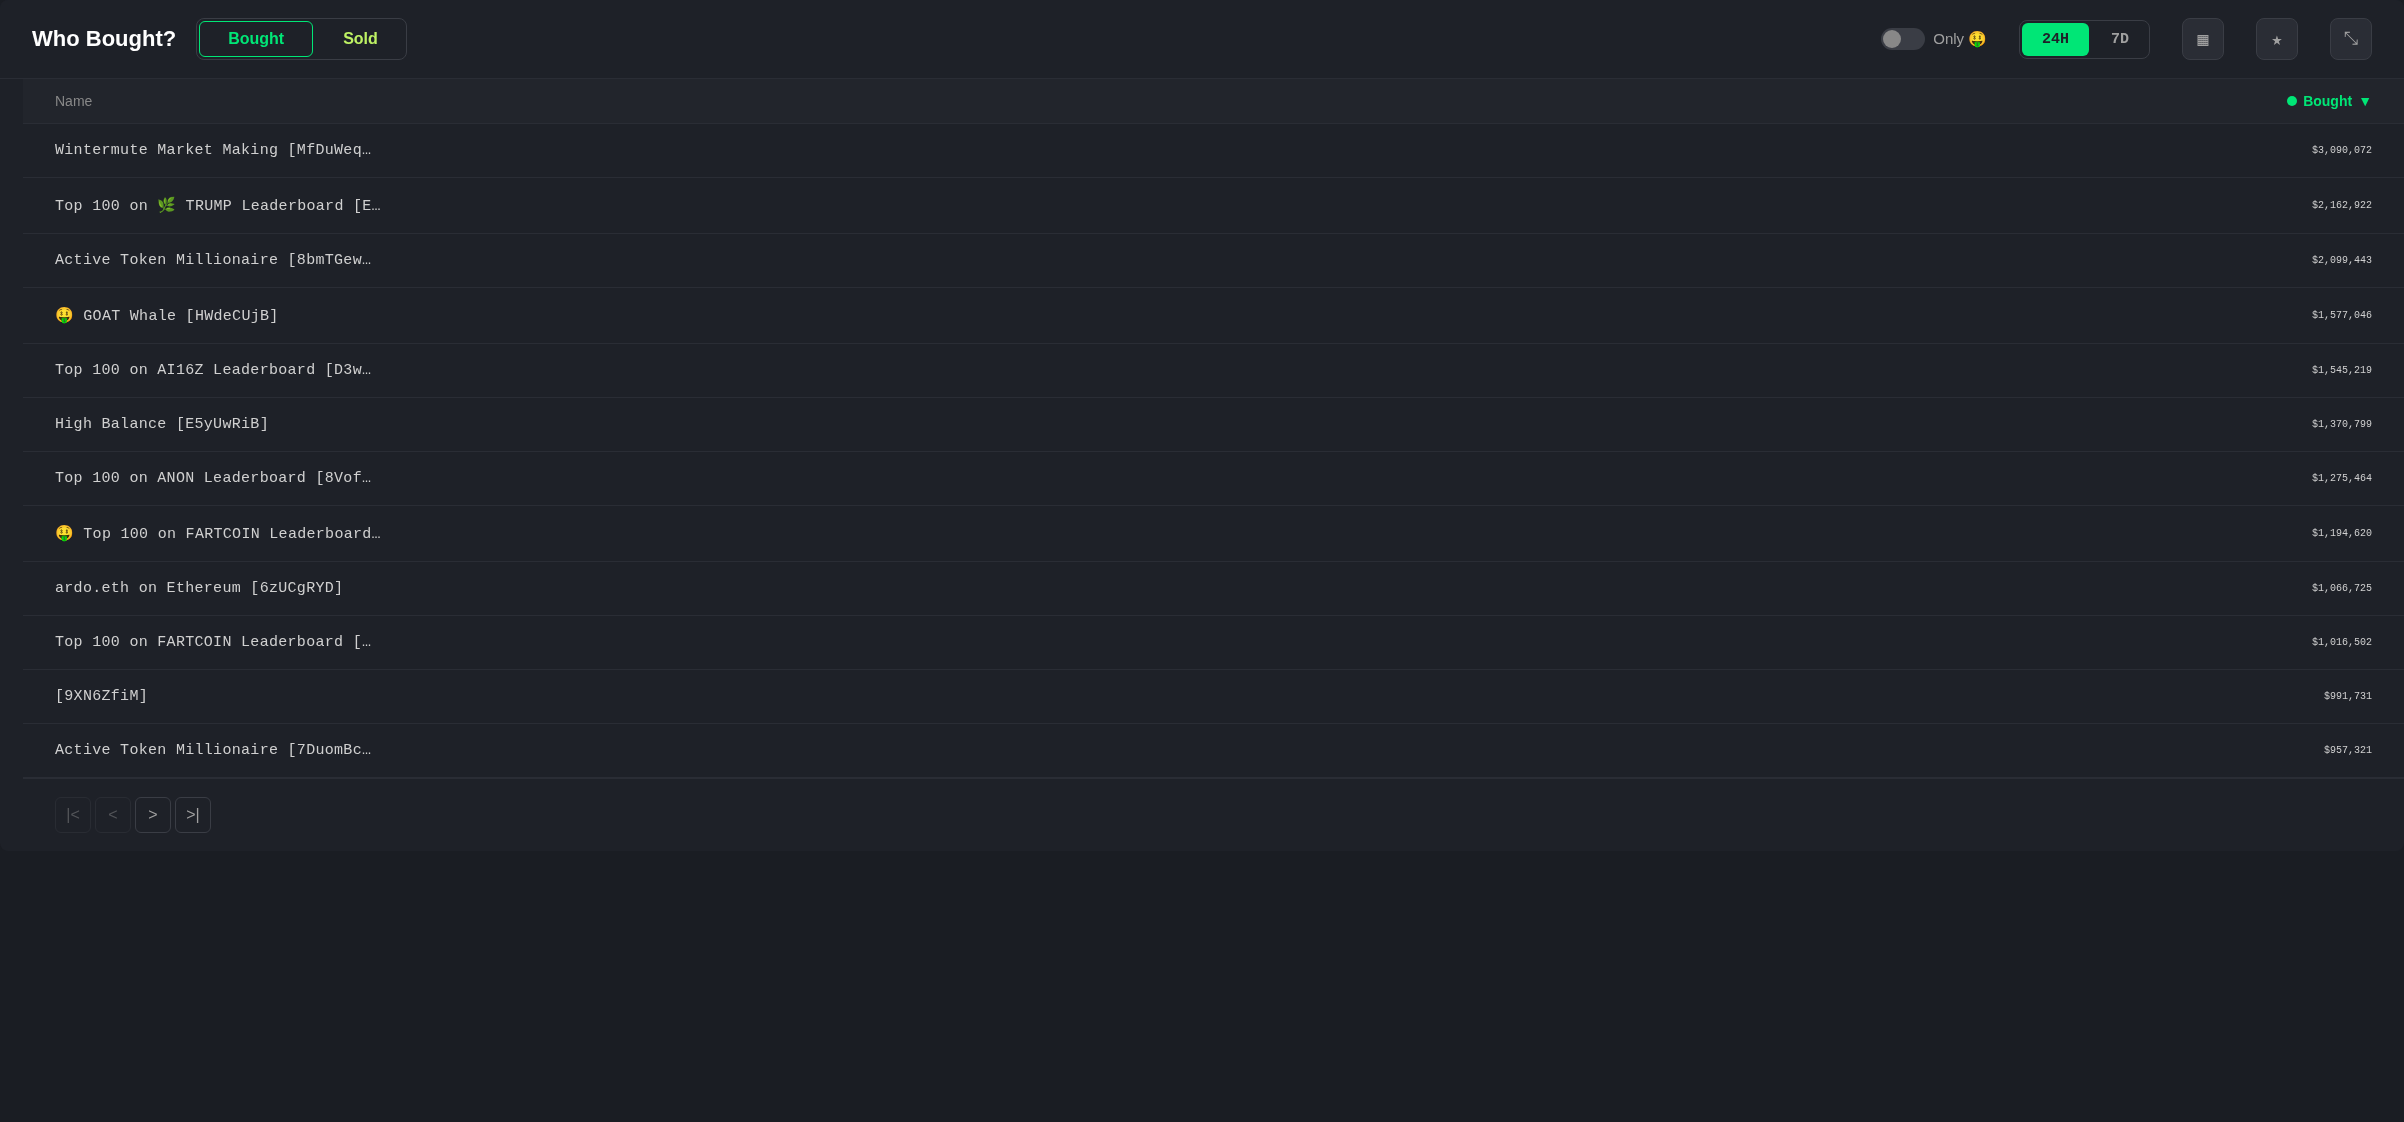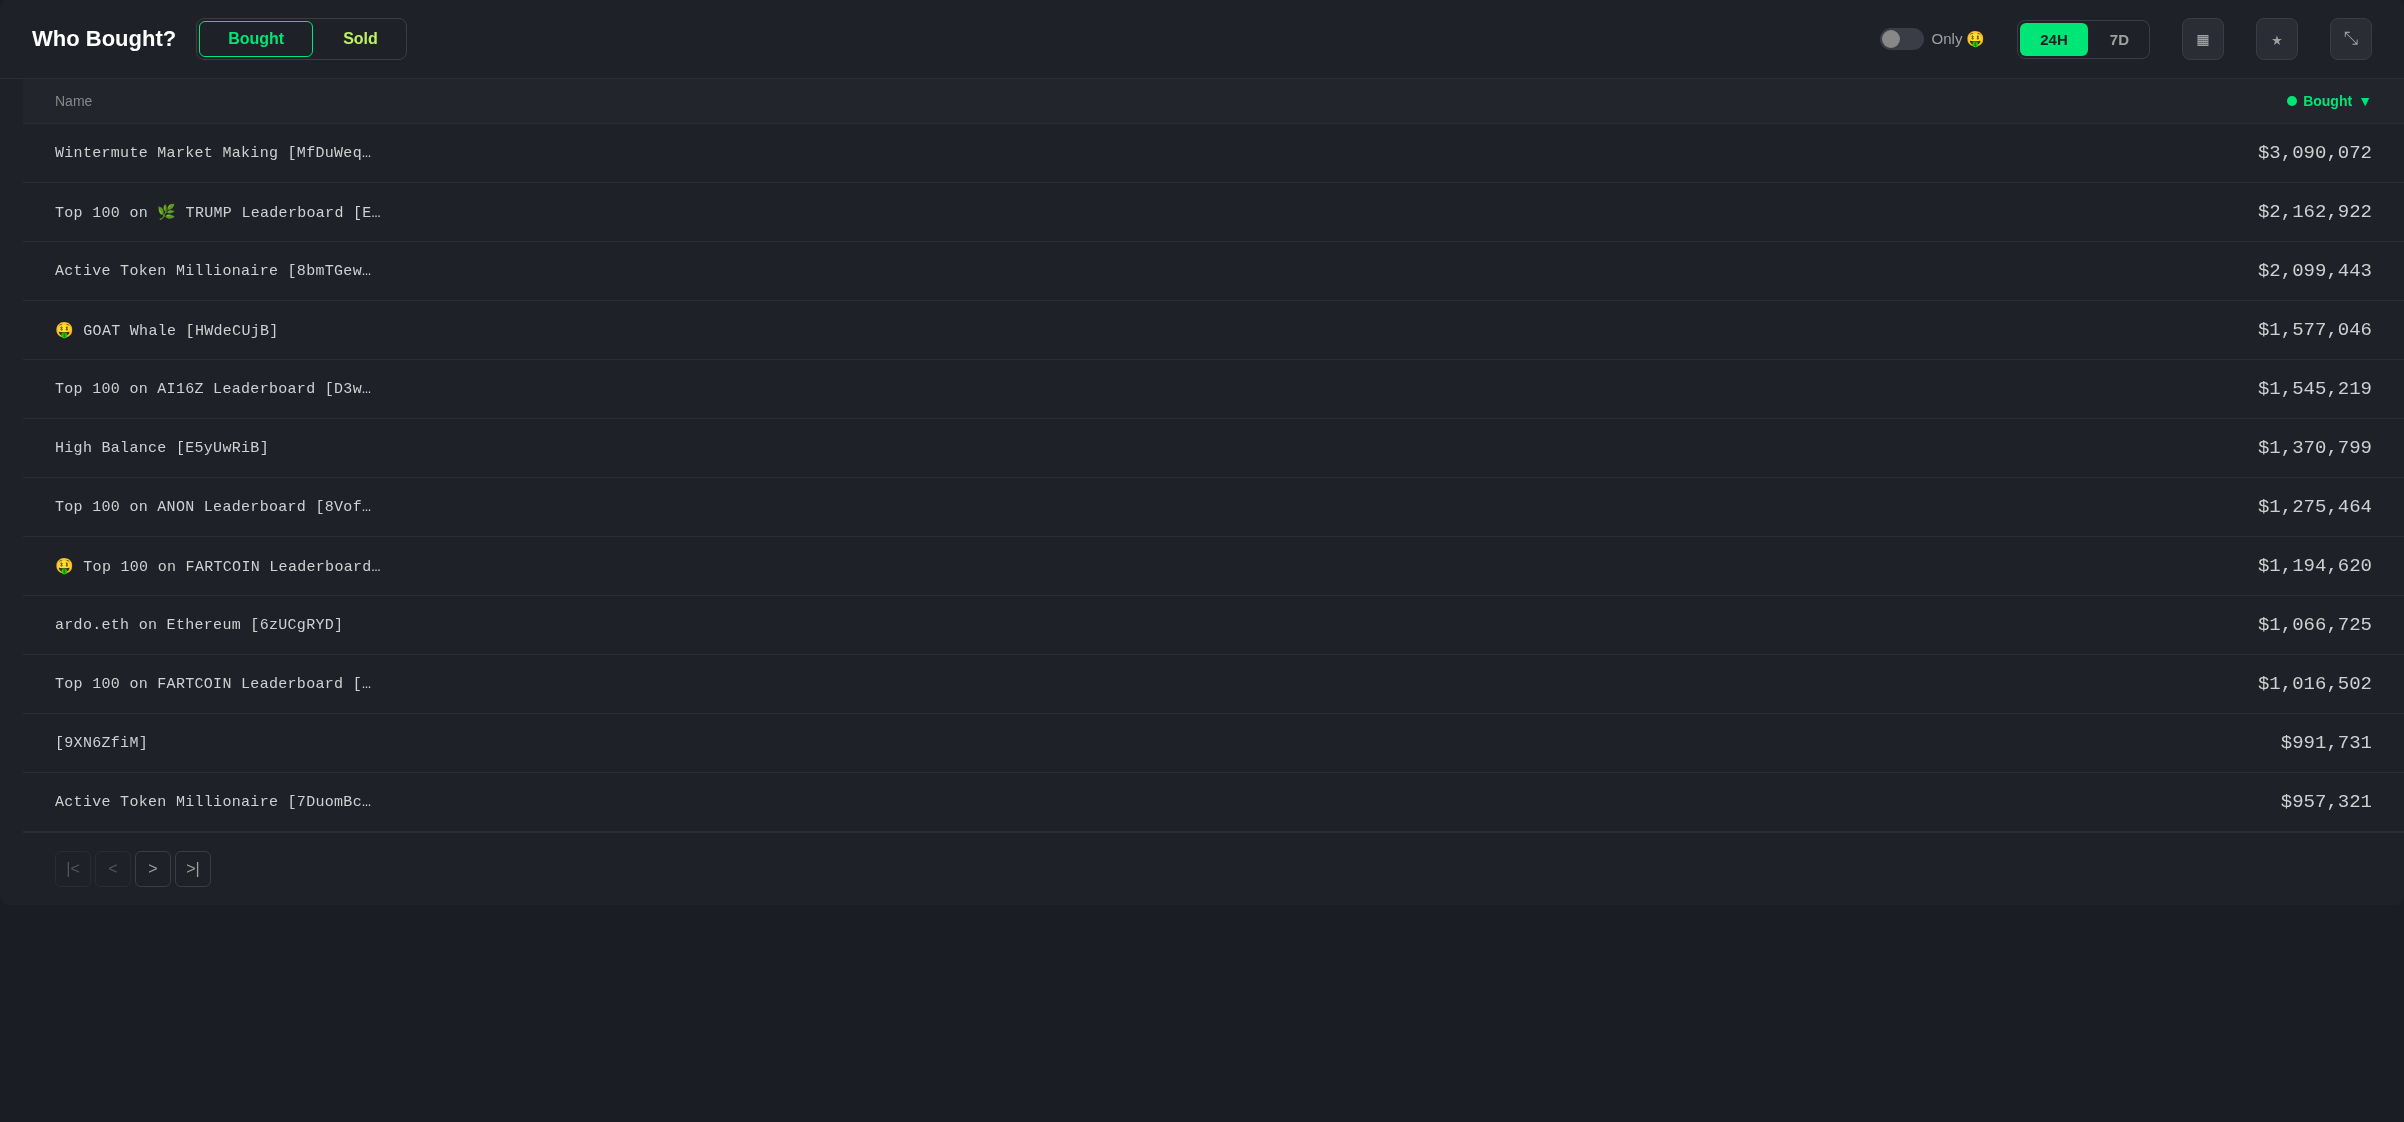--- a/index.html
+++ b/index.html
@@ -129,21 +129,21 @@
     }
 
     .time-btn {
       padding: 8px 20px;
       font-size: 15px;
       font-weight: 600;
       cursor: pointer;
       border: none;
       background: transparent;
       color: #a0a0a0;
-      font-family: Liberation Sans, sans-serif;
+      font-family: Liberation Mono, monospace;
     }
 
     .time-btn.active {
       background-color: #00e676;
       color: #1e2128;
       border-radius: 6px;
       margin: 2px;
     }
 
     .icon-btn {
@@ -213,21 +213,21 @@
 
     .row-name {
       font-family: 'Courier New', Courier, monospace;
       font-size: 15px;
       color: #d0d0d0;
       letter-spacing: 0.02em;
     }
 
     .row-value {
       font-family: 'Courier New', Courier, monospace;
-      font-size: 19px;
+      font-size: 10px;
       color: #d0d0d0;
       text-align: right;
     }
 
     
     .pagination {
       display: flex;
       align-items: center;
       gap: 4px;
       padding: 18px 32px;

